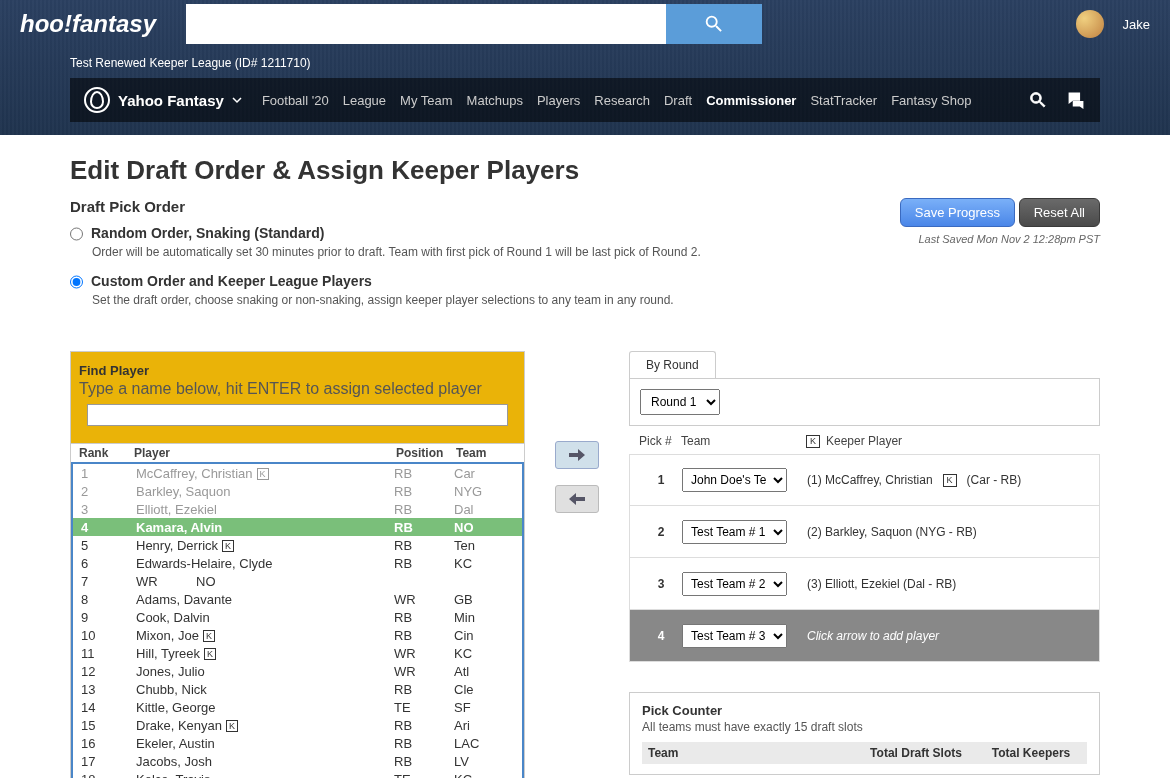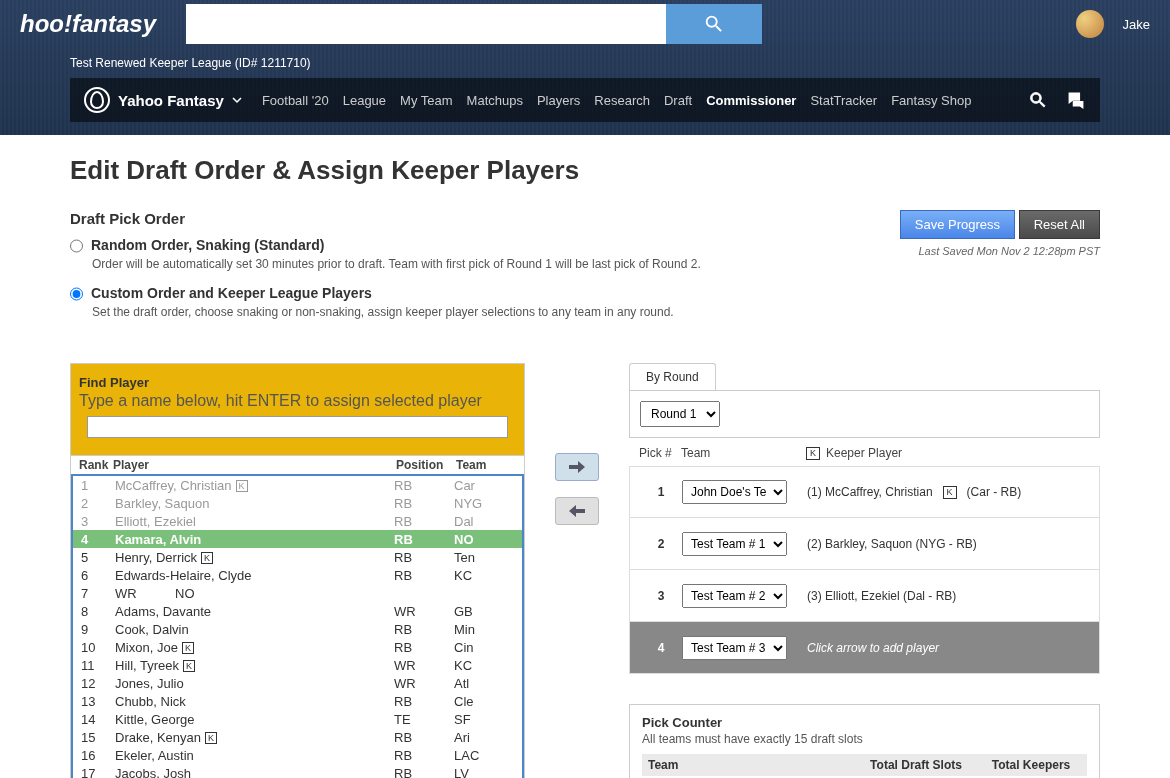--- a/index.html
+++ b/index.html
@@ -23,44 +23,44 @@
   .nav-logo { display:flex; align-items:center; gap:8px; color:#fff; font-weight:bold; font-size:15px; margin-right: 20px; cursor:pointer; }
   .nav-logo-icon { width: 26px; height:26px; border:2px solid #fff; border-radius:50%; display:flex; align-items:center; justify-content:center; }
   .nav-logo-icon::before { content:""; display:block; width:10px; height:14px; border:2px solid #fff; border-radius: 50% 50% 50% 50% / 60% 60% 40% 40%; }
   .nav-links { display:flex; gap: 14px; }
   .nav-links a { color:#ccc; text-decoration:none; font-size:13px; }
   .nav-links a.active { color:#fff; font-weight:bold; }
   .nav-right-icons { margin-left:auto; display:flex; gap:18px; color:#fff; }
   .nav-right-icons svg { width:20px; height:20px; fill:#fff; stroke:#fff; }
   
   .content { padding: 20px 70px; }
-  .page-title { font-size: 26px; font-weight: bold; margin-bottom: 24px; }
+  .page-title { font-size: 26px; font-weight: bold; margin-bottom: 12px; }
   
   .order-section { display:flex; justify-content:flex-end; }
   .order-left { flex: 1; }
   .section-heading { font-size: 15px; font-weight:bold; margin-bottom: 10px; }
   .radio-row { display:flex; gap:8px; margin-bottom:4px; }
   .radio-row input { margin-top:2px; }
   .radio-label { font-weight:bold; font-size:14px; }
   .radio-desc { font-size:12px; color:#555; margin-left: 22px; margin-bottom: 14px; }
   .order-right { text-align: right; }
-  .btn { display:inline-block; padding: 6px 14px; border-radius: 0; font-size:13px; cursor:pointer; border:1px solid; }
+  .btn { display:inline-block; padding: 6px 14px; border-radius: 6px; font-size:13px; cursor:pointer; border:1px solid; }
   .btn-primary { background: linear-gradient(180deg,#7ab0f8,#4a86e8); color:#fff; border-color:#3a6ac0; }
   .btn-secondary { background: linear-gradient(180deg,#6a6a6a,#4a4a4a); color:#fff; border-color:#3a3a3a; }
   .last-saved { font-size:11px; font-style:italic; color:#666; margin-top:6px; }
   
   .main-columns { display:flex; gap: 30px; margin-top: 30px; }
   
   .find-player-panel { width: 455px; border:1px solid #ccc; }
   .find-header { background:#eab308; padding:11px 8px; border-bottom:1px solid #ccc; }
   .find-title { font-weight:bold; font-size:13px; }
   .find-sub { font-size:16px; color:#555; margin-top:2px; }
   .find-input { width: calc(100% - 16px); margin:6px 8px; height:22px; border:1px solid #999; padding:0 4px; }
   .player-table-head { display:flex; font-size:12px; font-weight:bold; color:#444; padding:2px 8px; }
-  .col-rank { width: 34px; }
+  .col-rank { width: 55px; }
   .col-player { flex:1; }
   .col-pos { width: 60px; }
   .col-team { width: 60px; }
   .player-rows { border:2px solid #4a86c8; }
   .player-row { display:flex; font-size:13px; padding:1px 8px; height:18px; align-items:center; }
   .player-row.assigned { color:#999; }
   .player-row.selected { background:#7abf7a; color:#fff; font-weight:bold; }
   .keeper-badge { display:inline-block; font-size:9px; border:1px solid currentColor; padding:0 2px; margin-left:4px; line-height:10px; vertical-align:1px; }
   
   .arrow-col { display:flex; flex-direction:column; gap:16px; justify-content:flex-start; padding-top:90px; }

